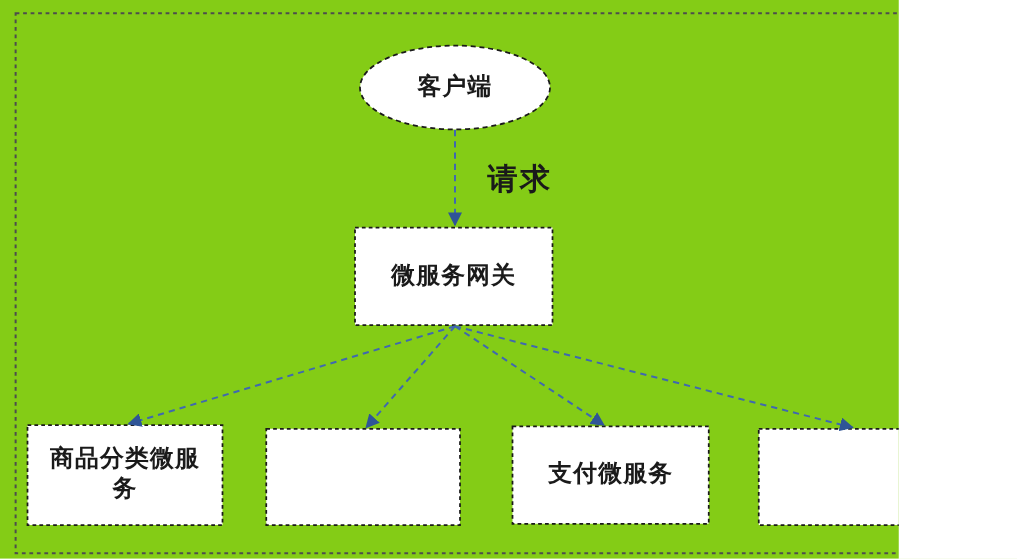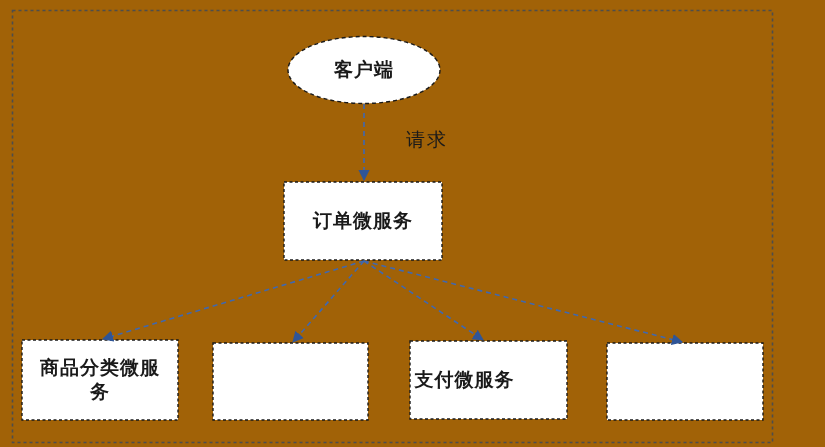--- a/index.html
+++ b/index.html
@@ -3,23 +3,23 @@
 <meta charset="utf-8">
 <style>
   html, body {
     margin: 0;
     padding: 0;
     background: #ffffff;
     font-family: "Liberation Sans", "DejaVu Sans", sans-serif;
   }
   #canvas {
     position: relative;
-    width: 825px;
+    width: 719px;
     height: 447px;
-    background: #a16207;
+    background: #84cc16;
     overflow: hidden;
   }
   #shapes-layer {
     position: absolute;
     left: 0;
     top: 0;
     width: 825px;
     height: 447px;
   }
   .node-label {
@@ -31,30 +31,30 @@
     color: #1a1a1a;
     font-size: 19px;
     font-weight: 600;
     line-height: 1.25;
     letter-spacing: 1px;
   }
   .client-label   { left: 288px; top: 37px;  width: 152px; height: 66px; }
   .gateway-label  { left: 284px; top: 182px; width: 158px; height: 78px; }
   .service-label-1 { left: 22px;  top: 340px; width: 156px; height: 80px; }
   .service-label-2 { left: 213px; top: 343px; width: 155px; height: 77px; }
-  .service-label-3 { left: 386px; top: 341px; width: 157px; height: 78px; }
+  .service-label-3 { left: 410px; top: 341px; width: 157px; height: 78px; }
   .service-label-4 { left: 607px; top: 343px; width: 156px; height: 77px; }
   .service-label-1 .wrap-narrow { display: inline-block; width: 128px; }
   .edge-label {
     position: absolute;
-    left: 406px;
+    left: 390px;
     top: 127px;
     color: #1a1a1a;
-    font-size: 19px;
-    font-weight: 400;
+    font-size: 24px;
+    font-weight: 700;
     letter-spacing: 2px;
     white-space: nowrap;
   }
 </style>
 </head>
 <body>
 
 <div id="canvas">
 
   <svg id="shapes-layer" viewBox="0 0 825 447" xmlns="http://www.w3.org/2000/svg">
@@ -80,21 +80,21 @@
     <line x1="364" y1="261" x2="103" y2="339" stroke="#3f68b0" stroke-width="1.6" stroke-dasharray="5,4" marker-end="url(#arrowhead)"></line>
     <line x1="364" y1="261" x2="293" y2="342" stroke="#3f68b0" stroke-width="1.6" stroke-dasharray="5,4" marker-end="url(#arrowhead)"></line>
     <line x1="364" y1="261" x2="483" y2="340" stroke="#3f68b0" stroke-width="1.6" stroke-dasharray="5,4" marker-end="url(#arrowhead)"></line>
     <line x1="364" y1="261" x2="682" y2="342" stroke="#3f68b0" stroke-width="1.6" stroke-dasharray="5,4" marker-end="url(#arrowhead)"></line>
   </svg>
 
   <div class="node-label client-label">客户端</div>
 
   <div class="edge-label">请求</div>
 
-  <div class="node-label gateway-label">订单微服务</div>
+  <div class="node-label gateway-label">微服务网关</div>
 
   <div class="node-label service-label-1">
     <span class="wrap-narrow">商品分类微服务</span>
   </div>
 
 
   <div class="node-label service-label-3">支付微服务</div>
 
 
 </div>

